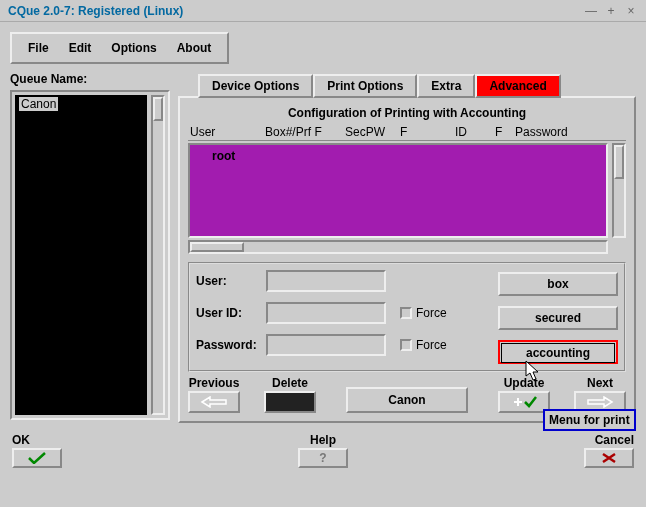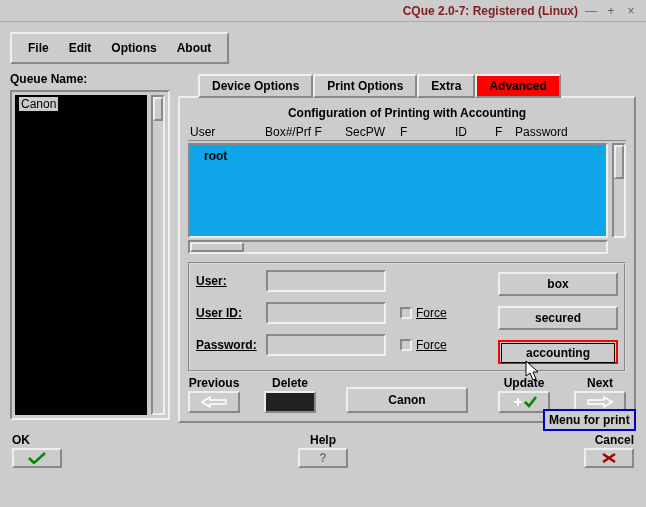--- a/index.html
+++ b/index.html
@@ -1,19 +1,19 @@
 <!DOCTYPE html>
 <html><head>
 <meta charset="utf-8">
 <style>
   * { box-sizing: border-box; margin: 0; padding: 0; }
   body { font-family: "Helvetica", "Arial", sans-serif; font-size: 12px; background: #cccccc; width: 646px; height: 507px; overflow: hidden; }
   
   .titlebar { height: 22px; background: #cccccc; display: flex; align-items: center; padding: 0 8px; border-bottom: 1px solid #aaa; }
-  .title-text { flex: 1; text-align: right; font-weight: bold; color: #7f1d1d; }
+  .title-text { flex: 1; text-align: left; font-weight: bold; color: #0369a1; }
   .win-btn { width: 14px; height: 14px; margin-left: 6px; color: #666; text-align: center; font-size: 12px; cursor: pointer; }
   
   .window-body { padding: 10px; background: #cccccc; }
   
   .raised { border: 2px solid; border-color: #eee #888 #888 #eee; }
   .sunken { border: 2px solid; border-color: #888 #eee #eee #888; }
   .etched { border: 2px groove #ddd; }
   
   .menubar { display: inline-flex; padding: 4px 6px; background: #cccccc; margin-bottom: 8px; }
   .menu-item { padding: 3px 10px; font-weight: bold; cursor: pointer; }
@@ -42,31 +42,31 @@
   .ch { overflow: hidden; white-space: nowrap; }
   .ch-user { width: 75px; }
   .ch-box { width: 80px; }
   .ch-sec { width: 55px; }
   .ch-f1 { width: 55px; }
   .ch-id { width: 40px; }
   .ch-f2 { width: 20px; }
   .ch-pw { flex: 1; }
   
   .data-area { position: relative; height: 95px; margin-top: 2px; }
-  .data-list { position: absolute; left: 0; top: 0; right: 18px; bottom: 0; background: #0ea5e9; padding: 4px 14px; }
+  .data-list { position: absolute; left: 0; top: 0; right: 18px; bottom: 0; background: #a21caf; padding: 4px 22px; }
   .data-scroll { position: absolute; right: 0; top: 0; bottom: 0; width: 14px; background: #cccccc; border:2px solid; border-color:#888 #eee #eee #888; }
   .data-scroll::before{content:"";position:absolute;top:0;left:0;right:0;height:30px;background:#ccc;border:2px solid;border-color:#eee #888 #888 #eee;}
   .hscroll { height: 14px; margin-top: 2px; margin-right:18px; background:#ccc; border:2px solid; border-color:#888 #eee #eee #888; position:relative;}
   .hscroll::before{content:"";position:absolute;left:0;top:0;bottom:0;width:50px;background:#ccc;border:2px solid;border-color:#eee #888 #888 #eee;}
   
   .form-area { display: flex; margin-top: 8px; padding: 6px; gap: 10px; }
   .form-left { flex: 1; }
   .form-right { width: 120px; display: flex; flex-direction: column; gap: 10px; padding-top: 2px;}
   
-  .form-row { display: flex; align-items: center; margin-bottom: 10px; text-decoration: underline; }
+  .form-row { display: flex; align-items: center; margin-bottom: 10px; }
   .form-label { width: 70px; font-weight: bold; }
   .text-input { width: 120px; height: 22px; background: #cccccc; padding: 2px 4px; font-family: inherit; font-size:12px; border:2px solid; border-color:#888 #eee #eee #888;}
   .force-cb { display: flex; align-items: center; margin-left: 14px; gap: 4px; }
   .cb { width: 12px; height: 12px; background: #cccccc; border:2px solid; border-color:#888 #eee #eee #888;}
   
   .mode-btn { height: 24px; background: #cccccc; text-align: center; line-height: 20px; font-weight: bold; cursor: pointer; }
   .mode-btn.active { border: 2px solid red; background:#ccc; }
   .mode-btn.active-inner { border:1px solid #000; margin:1px; line-height:18px; height:20px;}
   
   .nav-row { display: flex; align-items: flex-end; gap: 24px; margin-top: 4px; }

